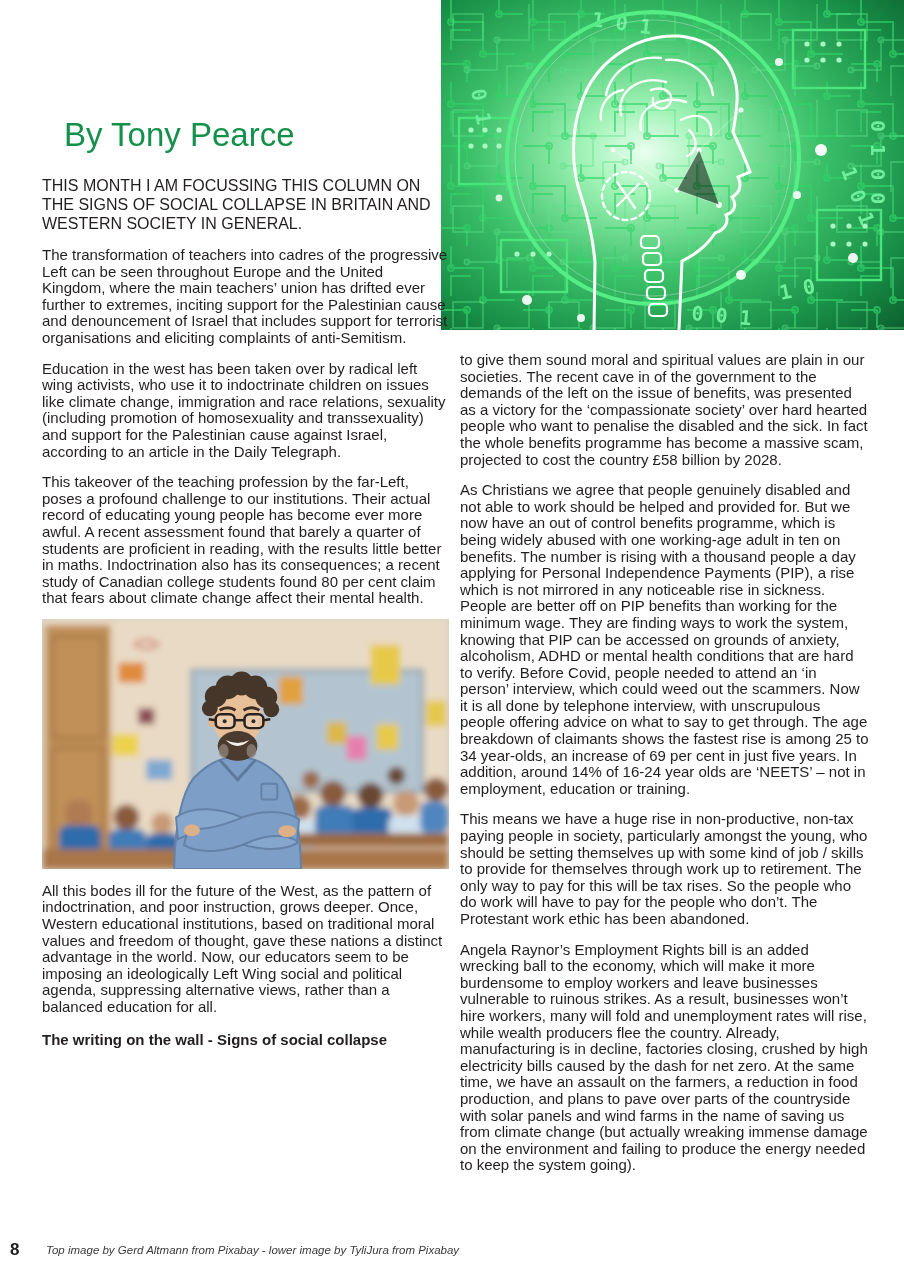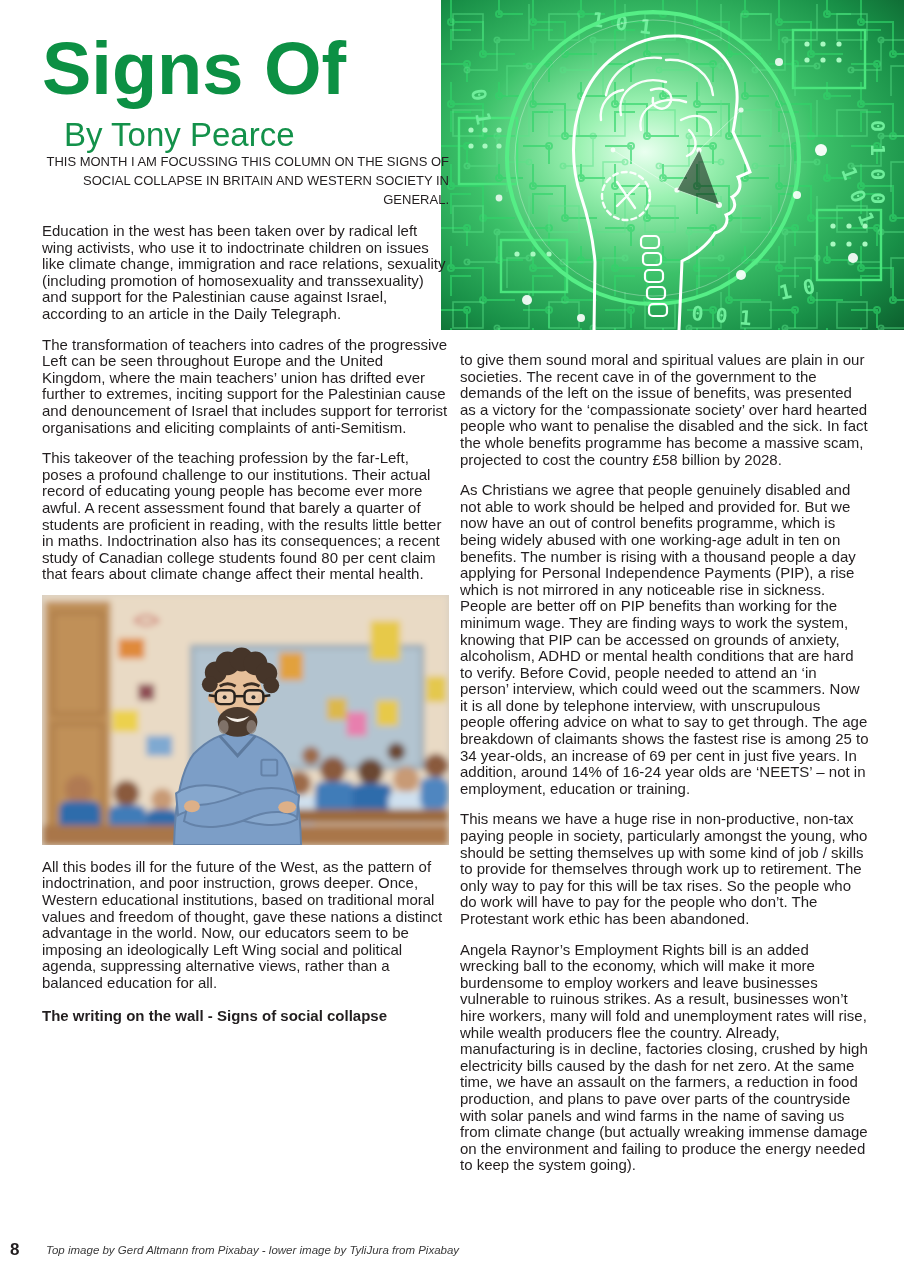--- a/index.html
+++ b/index.html
@@ -11,21 +11,21 @@
   .col-right{position:absolute;left:460px;top:352px;width:409px;}
   .title{
     color:#0c9044;font-weight:bold;font-size:74px;line-height:82px;
     letter-spacing:0px;margin:0;
   }
   .byline{
     color:#13914a;font-weight:normal;font-size:33px;line-height:34px;
     margin:8px 0 0 22px;
   }
   .intro{
-    font-size:13px;line-height:19px;margin:0 0 0 0;text-align:right;
+    font-size:16px;line-height:19px;margin:24px 0 0 0;
   }
   .subhead{
     font-size:15px;line-height:17px;font-weight:bold;margin:15px 0 0 0;
   }
   .para{
     font-size:15px;line-height:16.6px;margin:14px 0 0 0;
   }
   .photo-frame{
     width:407px;height:250px;margin:12px 0 0 0;overflow:hidden;background:#d8cfc2;
   }
@@ -163,27 +163,27 @@
       <circle cx="58" cy="198" r="3.4" opacity="0.8"></circle>
     </g>
     <g stroke="#ffffff" stroke-width="0.8" opacity="0.5">
       <path d="M258 150 L236 190 L278 205 M236 190 L172 150 M258 150 L300 110"></path>
     </g>
   </svg>
 </div>
 
 <div class="col-left">
   <h1 class="title">
-    <span>Signs Of</span><br>
+    <br>
   </h1>
   <div class="byline">By Tony Pearce</div>
   <div class="intro">THIS MONTH I AM FOCUSSING THIS COLUMN ON THE SIGNS OF SOCIAL COLLAPSE IN BRITAIN AND WESTERN SOCIETY IN GENERAL.</div>
 
+  <p class="para">The transformation of teachers into cadres of the progressive Left can be seen throughout Europe and the United Kingdom, where the main teachers’ union has drifted ever further to extremes, inciting support for the Palestinian cause and denouncement of Israel that includes support for terrorist organisations and eliciting complaints of anti-Semitism.</p>
   <p class="para">Education in the west has been taken over by radical left wing activists, who use it to indoctrinate children on issues like climate change, immigration and race relations, sexuality (including promotion of homosexuality and transsexuality) and support for the Palestinian cause against Israel, according to an article in the Daily Telegraph.</p>
-  <p class="para">The transformation of teachers into cadres of the progressive Left can be seen throughout Europe and the United Kingdom, where the main teachers’ union has drifted ever further to extremes, inciting support for the Palestinian cause and denouncement of Israel that includes support for terrorist organisations and eliciting complaints of anti-Semitism.</p>
   <p class="para">This takeover of the teaching profession by the far-Left, poses a profound challenge to our institutions. Their actual record of educating young people has become ever more awful. A recent assessment found that barely a quarter of students are proficient in reading, with the results little better in maths. Indoctrination also has its consequences; a recent study of Canadian college students found 80 per cent claim that fears about climate change affect their mental health.</p>
 
   <div class="photo-frame">
     <svg width="407" height="250" viewBox="0 0 408 252" role="img" aria-label="Smiling bearded teacher with glasses and denim shirt, arms crossed, in a classroom of children in blue">
       <defs>
         <filter id="bgblur" x="-10%" y="-10%" width="120%" height="120%">
           <feGaussianBlur stdDeviation="3"></feGaussianBlur>
         </filter>
       </defs>
 

